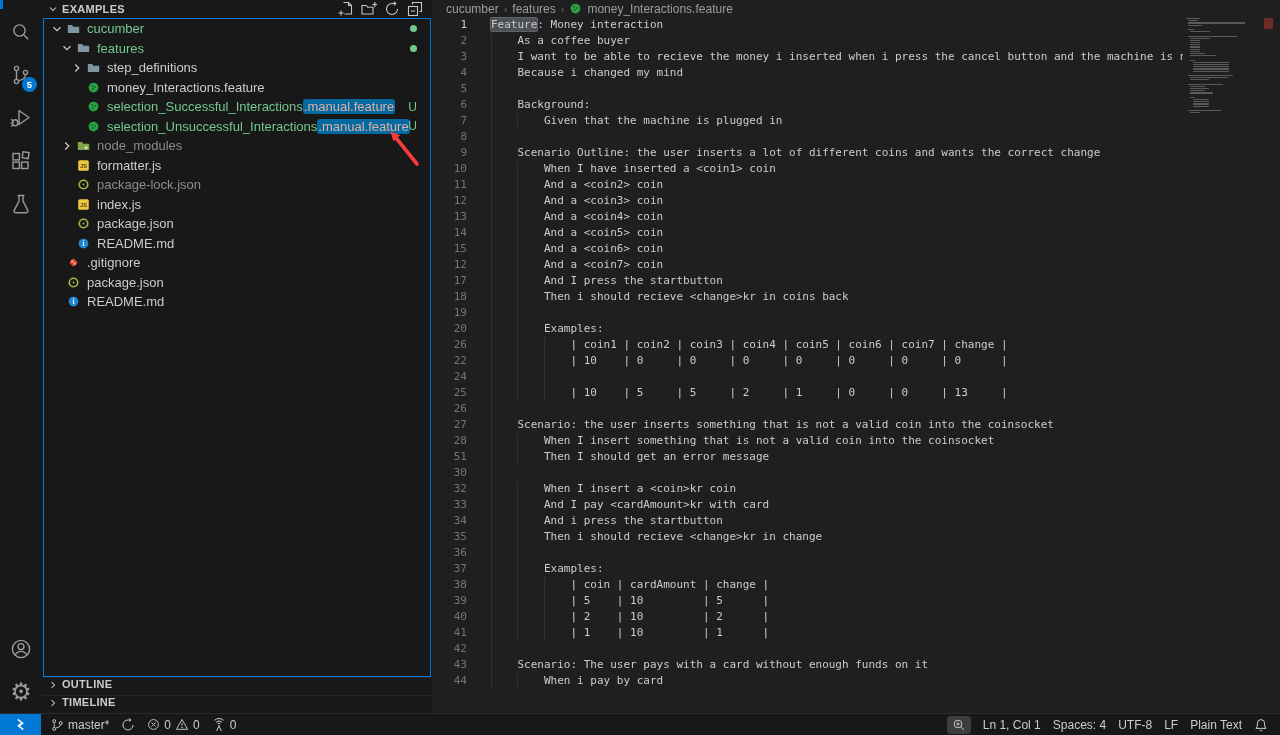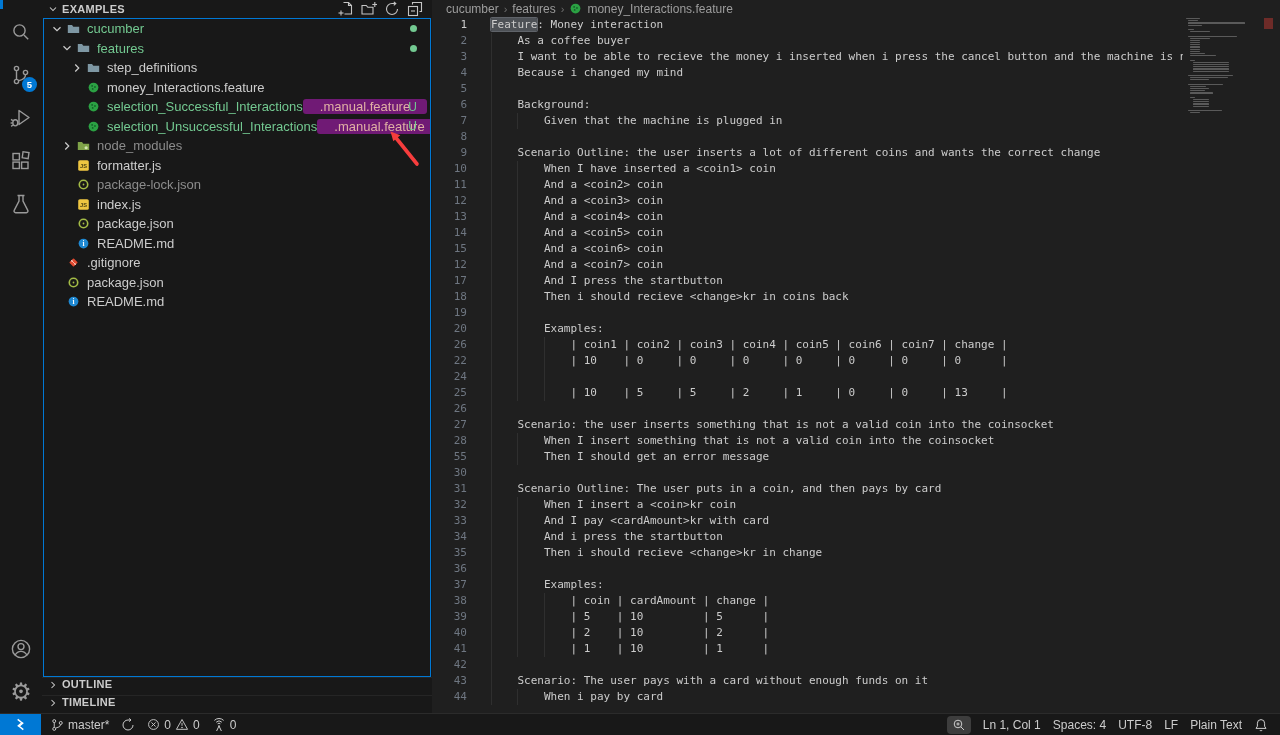--- a/index.html
+++ b/index.html
@@ -27,21 +27,21 @@
   .sb-action { width:18px; height:18px; display:flex; align-items:center; justify-content:center; border-radius:3px; cursor:pointer; }
   .sb-action svg { stroke:#c5c5c5; fill:none; stroke-width:1.1; }
   .tree-viewport { position:absolute; left:1px; right:1px; top:18px; height:659px; border:1px solid #0078d4; overflow:hidden; }
   .tree-row { position:relative; height:19.5px; display:flex; align-items:center; cursor:pointer; color:#cccccc; font-size:13px; }
   .tw { width:16px; height:16px; flex:0 0 16px; display:flex; align-items:center; justify-content:center; }
   .tw svg { stroke:#cccccc; fill:none; stroke-width:1.4; }
   .ficon { width:16px; height:16px; flex:0 0 16px; margin-right:6px; display:flex; align-items:center; justify-content:center; }
   .tlabel { white-space:nowrap; overflow:hidden; }
   .t-green { color:#73c991; }
   .t-ignored { color:#8c8c8c; }
-  .match-hl { background:#701a75; color:#e0b0a4; border-radius:3px; padding:0 17px;text-align:center; }
+  .match-hl { background:#0369a1; color:#e0b0a4; border-radius:3px; padding:0 1px;text-align:center; }
   .row-badge { position:absolute; right:13px; top:0; height:19.5px; display:flex; align-items:center; }
   .dot-badge { width:7px; height:7px; border-radius:50%; background:#73c991; }
   .u-badge { color:#73c991; font-size:12px; }
   .sb-section { height:18px; display:flex; align-items:flex-start; border-top:1px solid #252525; padding-left:4px; cursor:pointer; }
   .sb-section .sb-title { margin-left:2px; }
   .sb-sections { position:absolute; left:0; right:0; top:677px; }
 
   
   .editor { position:absolute; left:432px; top:0; width:848px; height:713px; background:#1f1f1f; }
   .breadcrumb { height:17px; display:flex; align-items:center; padding-left:14px; font-size:12px; color:#9d9d9d; }
@@ -416,23 +416,22 @@
         <div class="code-line"><span class="ln">18</span><span class="ct">        Then i should recieve &lt;change&gt;kr in coins back</span><span class="guide" style="left: 59px;"></span><span class="guide" style="left: 85.488px;"></span></div>
         <div class="code-line"><span class="ln">19</span><span class="ct"></span><span class="guide" style="left: 59px;"></span><span class="guide" style="left: 85.488px;"></span></div>
         <div class="code-line"><span class="ln">20</span><span class="ct">        Examples:</span><span class="guide" style="left: 59px;"></span><span class="guide" style="left: 85.488px;"></span></div>
         <div class="code-line"><span class="ln">26</span><span class="ct">            | coin1 | coin2 | coin3 | coin4 | coin5 | coin6 | coin7 | change |</span><span class="guide" style="left: 59px;"></span><span class="guide" style="left: 85.488px;"></span><span class="guide" style="left: 111.976px;"></span></div>
         <div class="code-line"><span class="ln">22</span><span class="ct">            | 10    | 0     | 0     | 0     | 0     | 0     | 0     | 0      |</span><span class="guide" style="left: 59px;"></span><span class="guide" style="left: 85.488px;"></span><span class="guide" style="left: 111.976px;"></span></div>
         <div class="code-line"><span class="ln">24</span><span class="guide" style="left: 59px;"></span><span class="guide" style="left: 85.488px;"></span><span class="guide" style="left: 111.976px;"></span></div>
         <div class="code-line"><span class="ln">25</span><span class="ct">            | 10    | 5     | 5     | 2     | 1     | 0     | 0     | 13     |</span><span class="guide" style="left: 59px;"></span><span class="guide" style="left: 85.488px;"></span><span class="guide" style="left: 111.976px;"></span></div>
         <div class="code-line"><span class="ln">26</span><span class="ct"></span><span class="guide" style="left: 59px;"></span></div>
         <div class="code-line"><span class="ln">27</span><span class="ct">    Scenario: the user inserts something that is not a valid coin into the coinsocket</span><span class="guide" style="left: 59px;"></span></div>
         <div class="code-line"><span class="ln">28</span><span class="ct">        When I insert something that is not a valid coin into the coinsocket</span><span class="guide" style="left: 59px;"></span><span class="guide" style="left: 85.488px;"></span></div>
-        <div class="code-line"><span class="ln">55</span><span class="ct">        Then I should get an error message</span><span class="guide" style="left: 59px;"></span><span class="guide" style="left: 85.488px;"></span></div>
+        <div class="code-line"><span class="ln">51</span><span class="ct">        Then I should get an error message</span><span class="guide" style="left: 59px;"></span><span class="guide" style="left: 85.488px;"></span></div>
         <div class="code-line"><span class="ln">30</span><span class="ct"></span><span class="guide" style="left: 59px;"></span></div>
-        <div class="code-line"><span class="ln">31</span><span class="ct">    Scenario Outline: The user puts in a coin, and then pays by card</span><span class="guide" style="left: 59px;"></span></div>
         <div class="code-line"><span class="ln">32</span><span class="ct">        When I insert a &lt;coin&gt;kr coin</span><span class="guide" style="left: 59px;"></span><span class="guide" style="left: 85.488px;"></span></div>
         <div class="code-line"><span class="ln">33</span><span class="ct">        And I pay &lt;cardAmount&gt;kr with card</span><span class="guide" style="left: 59px;"></span><span class="guide" style="left: 85.488px;"></span></div>
         <div class="code-line"><span class="ln">34</span><span class="ct">        And i press the startbutton</span><span class="guide" style="left: 59px;"></span><span class="guide" style="left: 85.488px;"></span></div>
         <div class="code-line"><span class="ln">35</span><span class="ct">        Then i should recieve &lt;change&gt;kr in change</span><span class="guide" style="left: 59px;"></span><span class="guide" style="left: 85.488px;"></span></div>
         <div class="code-line"><span class="ln">36</span><span class="ct"></span><span class="guide" style="left: 59px;"></span><span class="guide" style="left: 85.488px;"></span></div>
         <div class="code-line"><span class="ln">37</span><span class="ct">        Examples:</span><span class="guide" style="left: 59px;"></span><span class="guide" style="left: 85.488px;"></span></div>
         <div class="code-line"><span class="ln">38</span><span class="ct">            | coin | cardAmount | change |</span><span class="guide" style="left: 59px;"></span><span class="guide" style="left: 85.488px;"></span><span class="guide" style="left: 111.976px;"></span></div>
         <div class="code-line"><span class="ln">39</span><span class="ct">            | 5    | 10         | 5      |</span><span class="guide" style="left: 59px;"></span><span class="guide" style="left: 85.488px;"></span><span class="guide" style="left: 111.976px;"></span></div>
         <div class="code-line"><span class="ln">40</span><span class="ct">            | 2    | 10         | 2      |</span><span class="guide" style="left: 59px;"></span><span class="guide" style="left: 85.488px;"></span><span class="guide" style="left: 111.976px;"></span></div>
         <div class="code-line"><span class="ln">41</span><span class="ct">            | 1    | 10         | 1      |</span><span class="guide" style="left: 59px;"></span><span class="guide" style="left: 85.488px;"></span><span class="guide" style="left: 111.976px;"></span></div>

